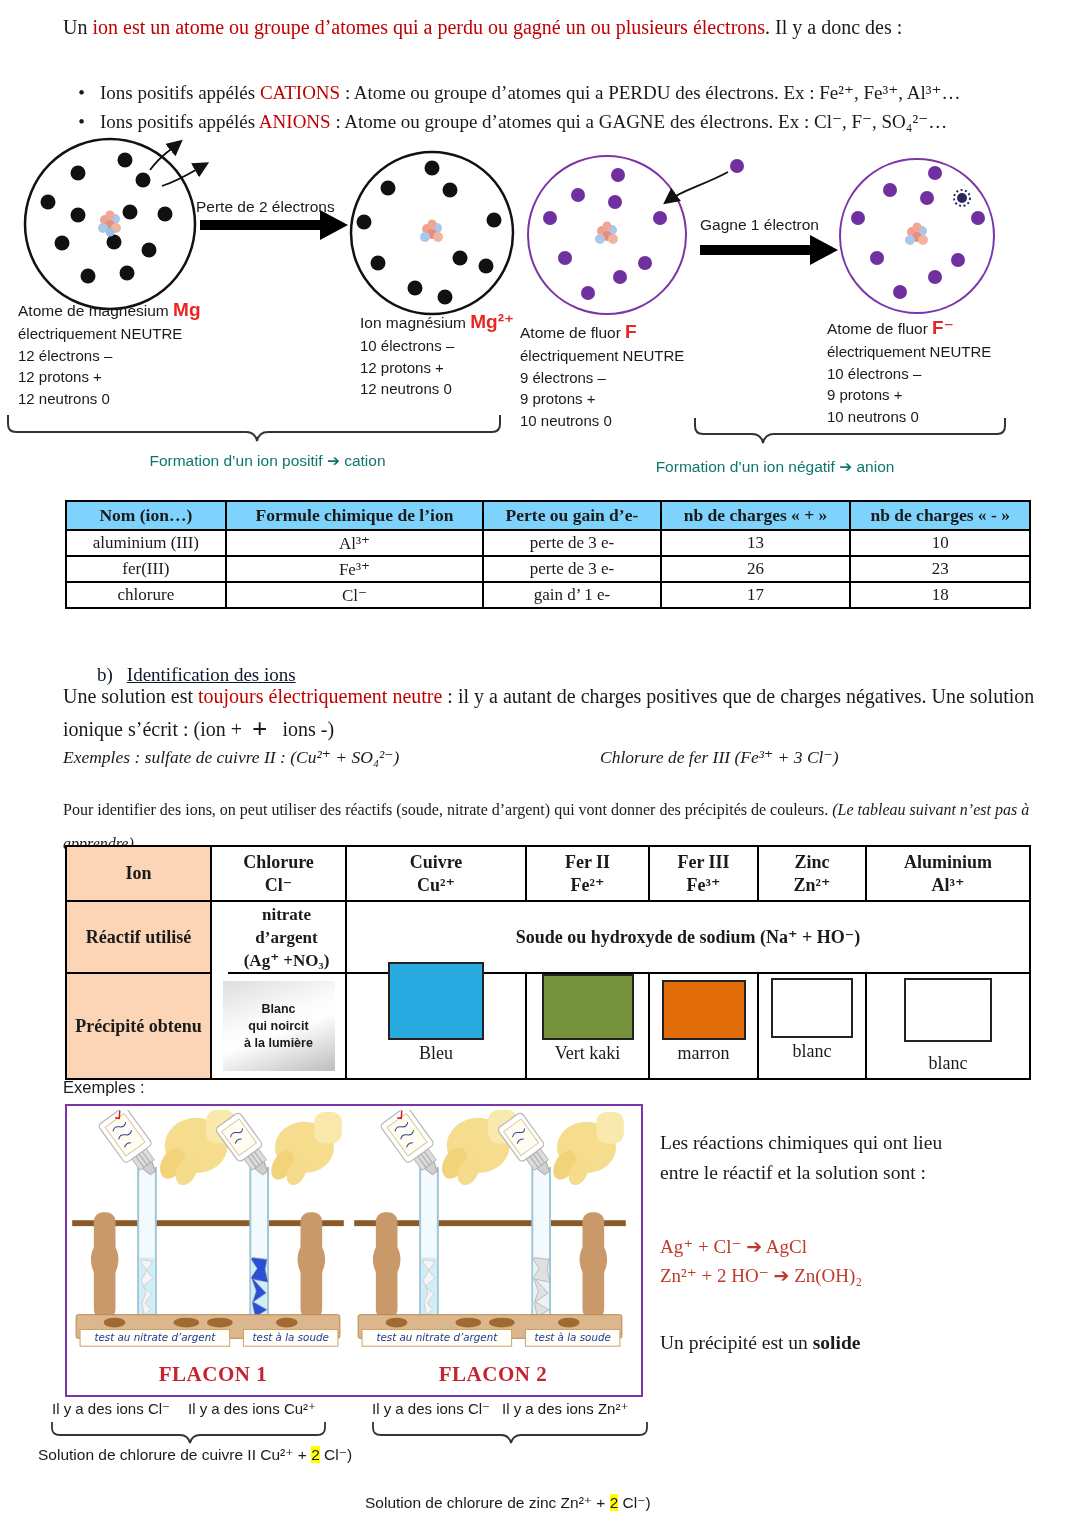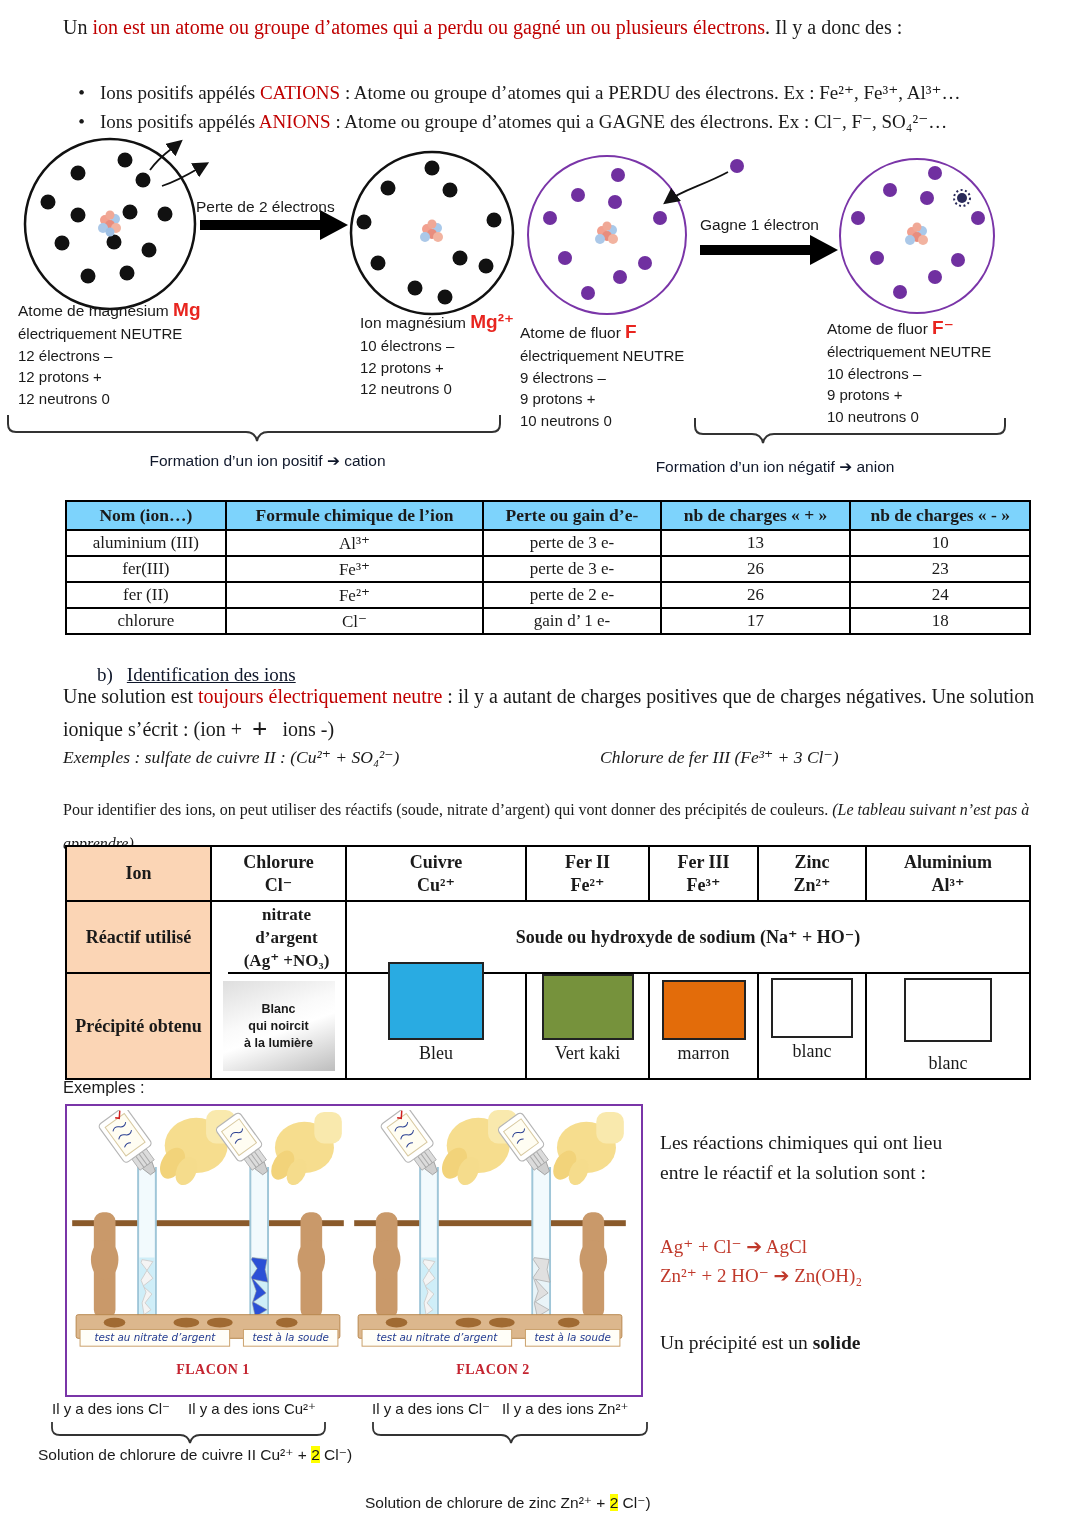--- a/index.html
+++ b/index.html
@@ -15,21 +15,21 @@
   .bigplus{font-weight:bold;font-size:27px;vertical-align:-2px;padding:0 10px;}
   
   #intro{left:63px;top:12px;width:1005px;font-size:20px;line-height:30px;}
   #bullets{left:63px;top:78px;width:1012px;font-size:19px;line-height:29px;}
   .bullet{display:flex;}
   .bullet .dot{width:37px;text-align:center;flex:0 0 37px;}
   
   .arrow-label{font-size:15.5px;}
   .atom-caption{font-family:"Liberation Sans","DejaVu Sans",sans-serif;font-size:15px;line-height:21.5px;}
   .cap-title{font-size:15.5px;line-height:24px;}
-  .formation{color:#0f172a;font-family:"Liberation Sans","DejaVu Sans",sans-serif;font-size:15.5px;text-align:center;}
+  .formation{color:#0f766e;font-family:"Liberation Sans","DejaVu Sans",sans-serif;font-size:15.5px;text-align:center;}
   
   #table1{left:65px;top:500px;width:966px;border-collapse:collapse;text-align:center;
           font-size:17px;}
   #table1 th,#table1 td{border:2px solid #000;padding:0 4px;}
   #table1 th{background:#7dd3fc;height:27px;font-size:17.5px;}
   #table1 td{height:24px;}
   
   #sec-b{left:97px;top:664px;font-size:19px;color:#0f172a;}
   #sec-b .t{text-decoration:underline;margin-left:14px;}
   #para1{left:63px;top:680px;width:1005px;font-size:20px;line-height:33px;}
@@ -49,21 +49,21 @@
   #table2 .merged{grid-column:3 / span 5;}
   .sw{position:absolute;left:50%;transform:translateX(-50%);border:2px solid #222;box-sizing:border-box;}
   .sw-label{position:absolute;left:0;width:100%;text-align:center;font-weight:normal;font-size:18px;}
   #agcl-box{position:absolute;top:7px;left:50%;transform:translateX(-50%);width:112px;height:90px;
             background:linear-gradient(160deg,#dedede 0%,#fafafa 40%,#ffffff 55%,#bdbdbd 100%);
             display:flex;flex-direction:column;align-items:center;justify-content:center;
             font-family:"Liberation Sans","DejaVu Sans",sans-serif;font-size:12.5px;line-height:17px;font-weight:bold;}
   #examples-label{left:63px;top:1078px;font-family:"Liberation Sans","DejaVu Sans",sans-serif;font-size:16.5px;}
   
   #flacon-box{left:65px;top:1104px;width:578px;height:293px;border:2px solid #7a35a8;box-sizing:border-box;background:#fff;}
-  .flacon-title{color:#c42430;font-weight:bold;font-size:14px;text-align:center;letter-spacing:0.5px;}
+  .flacon-title{color:#c42430;font-weight:bold;font-size:21px;text-align:center;letter-spacing:0.5px;}
   .ion-note{font-family:"Liberation Sans","DejaVu Sans",sans-serif;font-size:15px;text-align:center;}
   .solution-line{font-family:"Liberation Sans","DejaVu Sans",sans-serif;font-size:15.5px;}
   
   #react-intro{left:660px;top:1128px;width:370px;font-size:19.5px;line-height:30px;}
   #equations{left:660px;top:1232px;width:370px;color:#c0392b;font-size:19px;line-height:29px;}
   #precip-note{left:660px;top:1332px;width:370px;font-size:19.5px;}
 </style>
 </head>
 <body>
 
@@ -277,27 +277,20 @@
           <td>10</td>
         </tr>
         <tr>
           <td>fer(III)</td>
           <td>Fe³⁺</td>
           <td>perte de 3 e-</td>
           <td>26</td>
           <td>23</td>
         </tr>
         <tr>
-          <td>fer (II)</td>
-          <td>Fe²⁺</td>
-          <td>perte de 2 e-</td>
-          <td>26</td>
-          <td>24</td>
-        </tr>
-        <tr>
           <td>chlorure</td>
           <td>Cl⁻</td>
           <td>gain d’ 1 e-</td>
           <td>17</td>
           <td>18</td>
         </tr>
       </tbody>
   </table>
 
   <div id="sec-b" class="abs">

